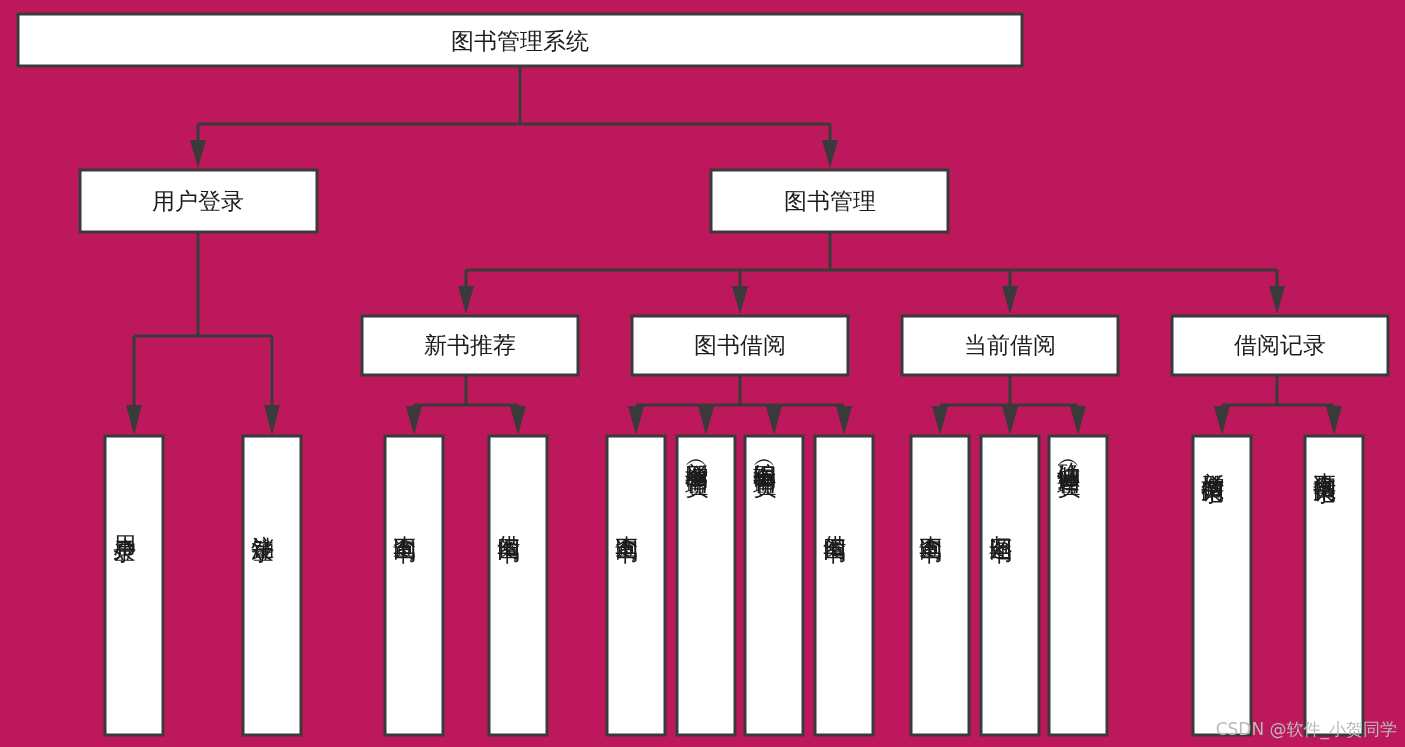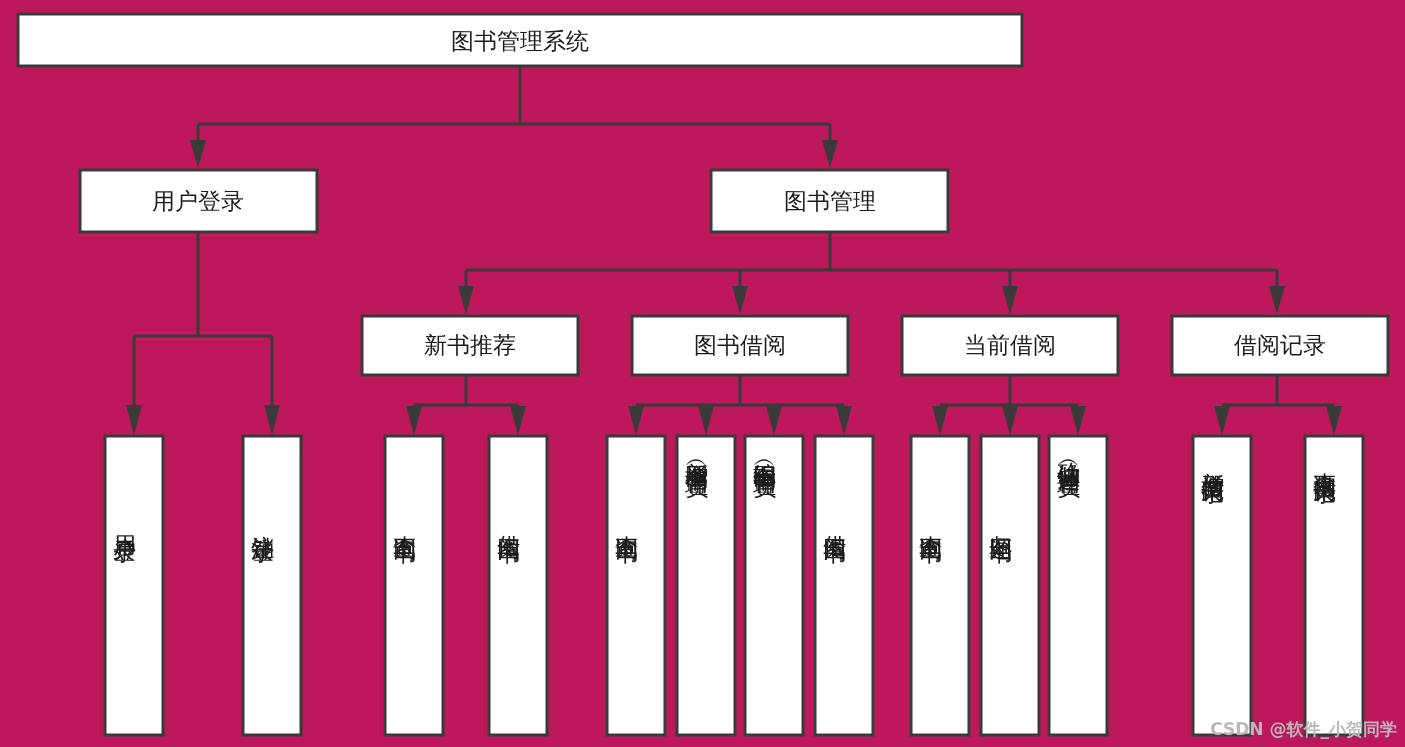--- a/index.html
+++ b/index.html
@@ -61,21 +61,20 @@
   }
   .watermark-text {
     position: absolute;
     right: 8px;
     bottom: 6px;
     font-family: "DejaVu Sans", "Liberation Sans", sans-serif;
     font-size: 17px;
     color: #b9b9b9;
     white-space: nowrap;
     user-select: none;
-    font-weight: bold;
   }
 </style>
 </head>
 <body>
 
 <div id="diagram-root">
 
   <svg id="diagram-svg" viewBox="0 0 1405 747" xmlns="http://www.w3.org/2000/svg">
 
     <g>

